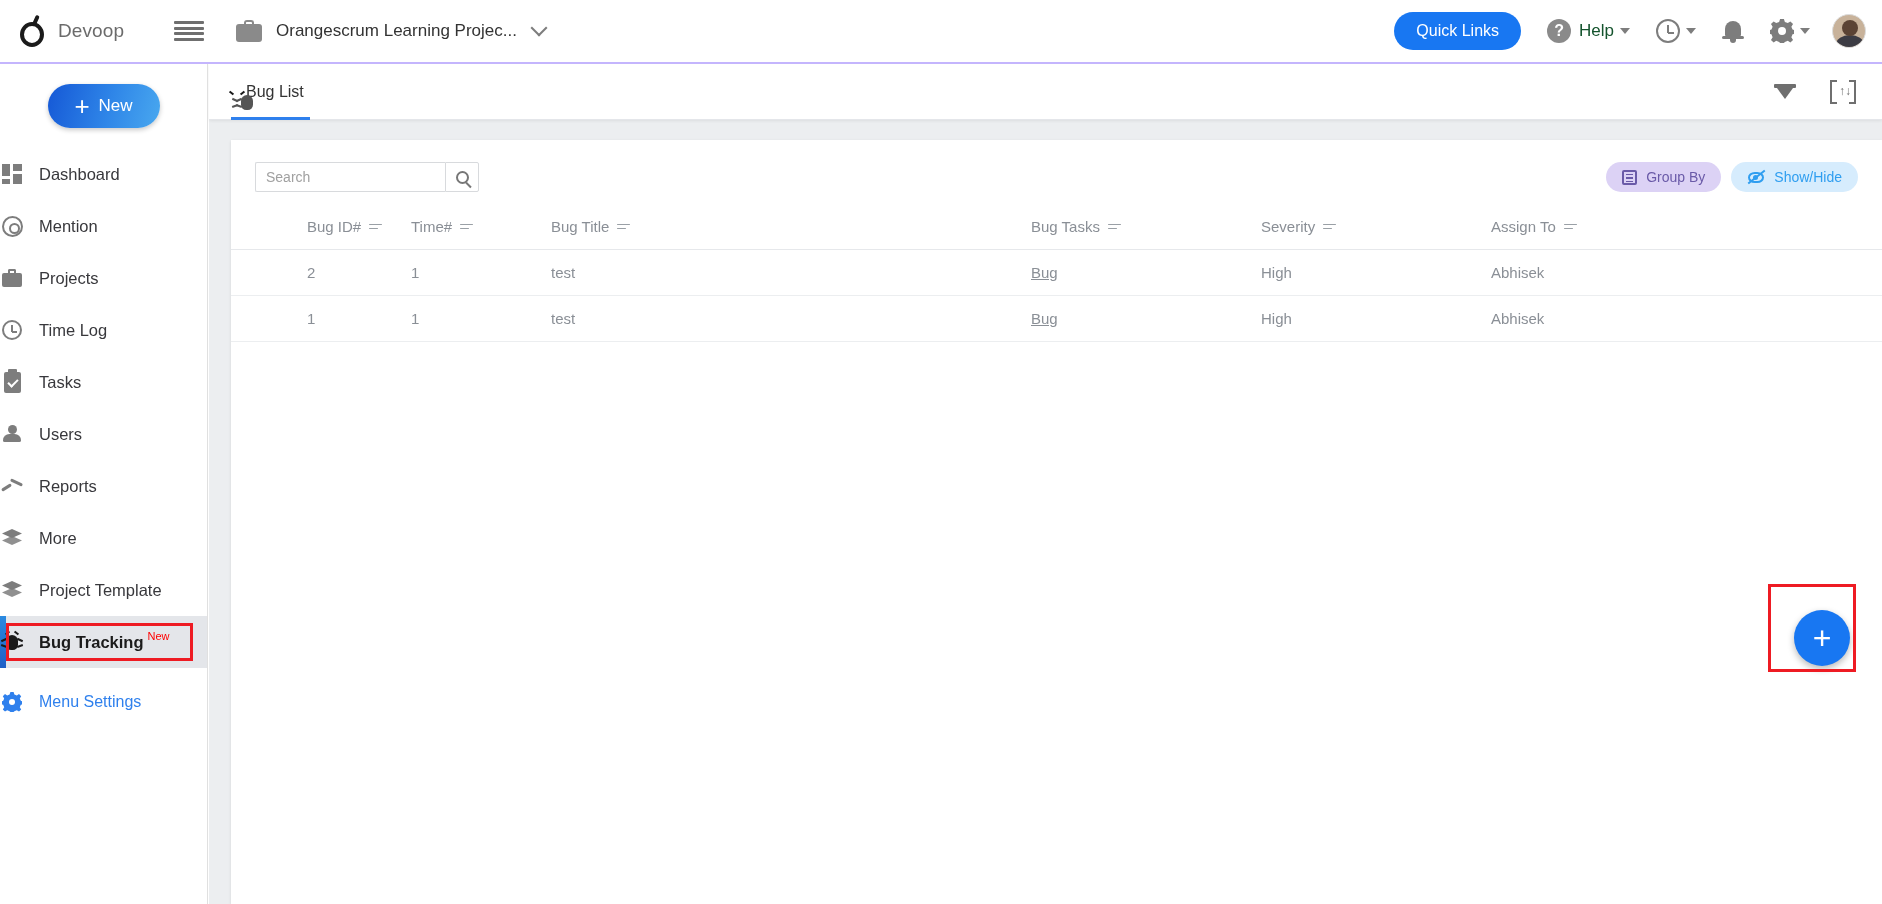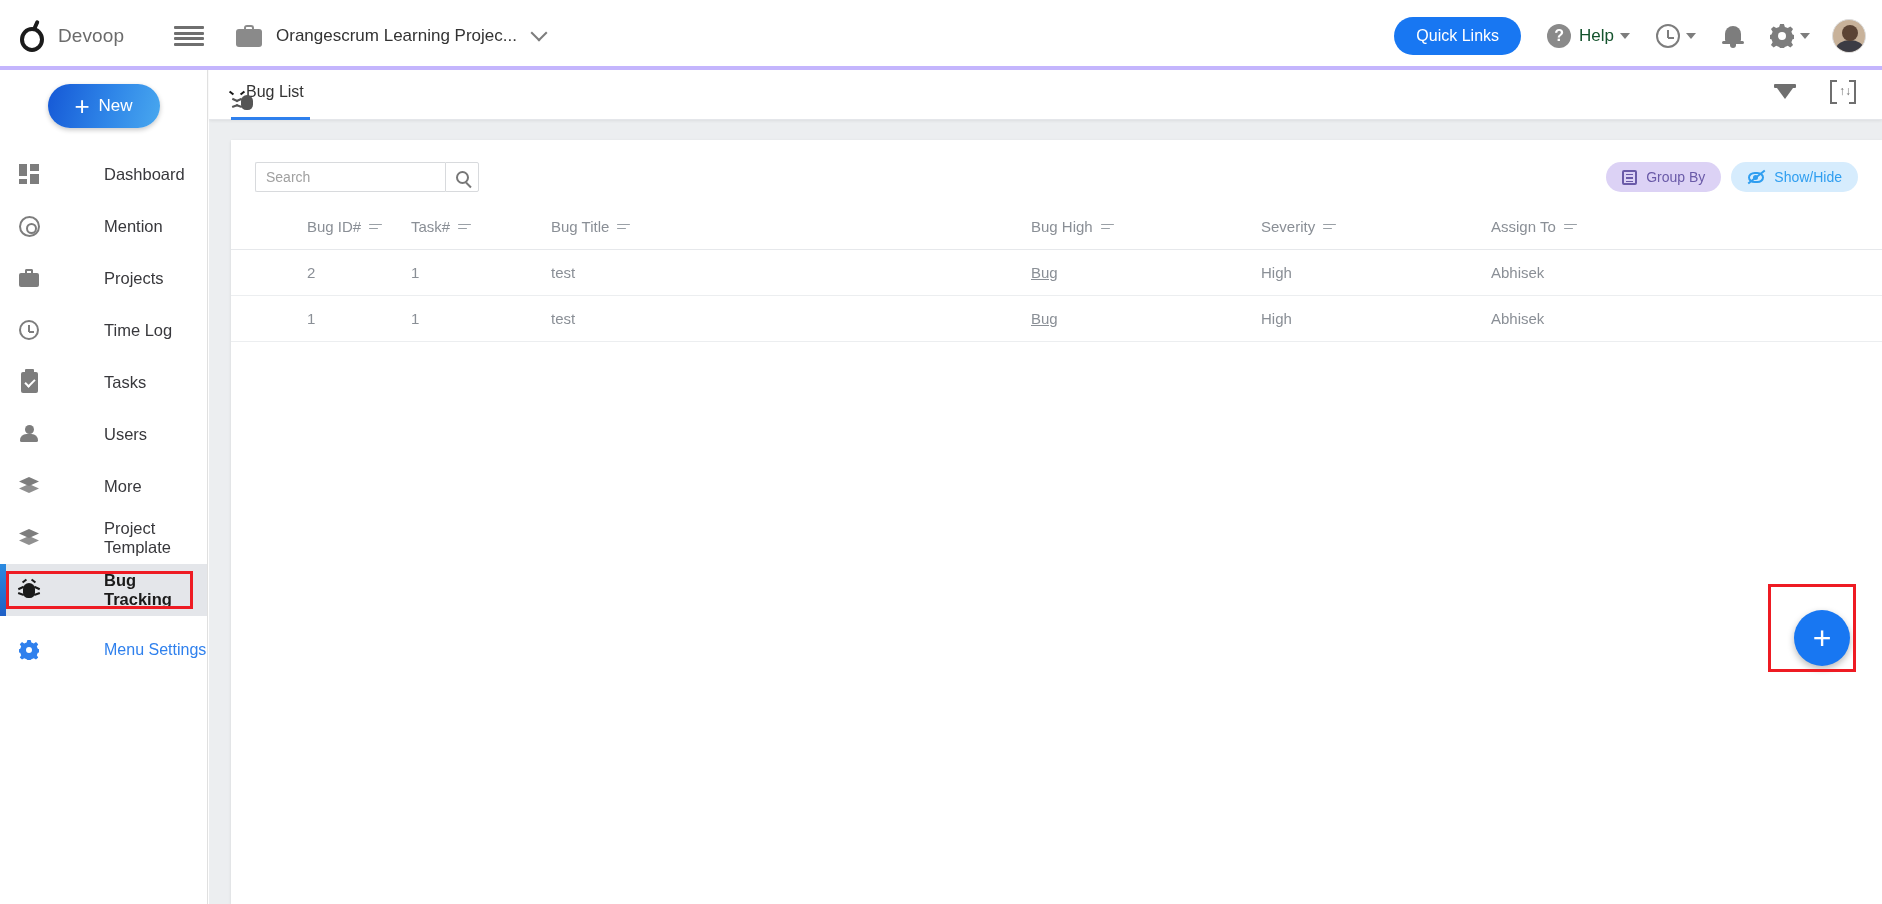--- a/index.html
+++ b/index.html
@@ -8,24 +8,23 @@
     font-family: "Liberation Sans", sans-serif;
     background: #ffffff;
     overflow: hidden;
   }
   .app { position: relative; width: 1882px; height: 904px; }
 
   
   .topbar {
     position: absolute; top: 0; left: 0; width: 1882px; height: 64px;
     background: #ffffff;
-    border-bottom: 4px solid #c4b5fd;
+    border-bottom: 2px solid #c4b5fd;
     display: flex; align-items: center;
     z-index: 30;
-    margin-top: 6px;
   }
   .brand { display: flex; align-items: center; margin-left: 18px; width: 140px; }
   .brand-logo {
     width: 30px; height: 34px; position: relative;
   }
   .brand-logo .ring {
     position: absolute; left: 2px; top: 8px;
     width: 24px; height: 25px; border: 4px solid #1b1b1b;
     border-radius: 50%;
   }
@@ -116,22 +115,22 @@
     width: 112px; height: 44px; border-radius: 24px;
     background: linear-gradient(105deg,#1558d6 0%, #2f86e8 55%, #49a8ef 100%);
     color: #fff; border: none; cursor: pointer;
     display: flex; align-items: center; justify-content: center;
     font-size: 17px; box-shadow: 0 2px 5px rgba(0,0,0,.22);
   }
   .new-btn .plus { font-size: 26px; font-weight: 300; margin-right: 9px; line-height: 1; }
   .nav-list { padding-top: 2px; }
   .nav-item {
     display: flex; align-items: center; height: 52px;
-    padding-left: 18px; cursor: pointer; position: relative;
-    font-size: 16.5px; color: #38383c; gap: 48px;
+    padding-left: 1px; cursor: pointer; position: relative;
+    font-size: 16.5px; color: #38383c;
   }
   .nav-item .ico {
     width: 22px; height: 22px; margin-right: 16px;
     display: flex; align-items: center; justify-content: center;
     flex: none;
   }
   .nav-item.active { background: #e4e6ea; }
   .nav-item.active::before {
     content: ''; position: absolute; left: 0; top: 0; bottom: 0; width: 6px;
     background: linear-gradient(180deg,#2b8ae0,#1f5fc6);
@@ -423,20 +422,26 @@
       <div class="nav-item">
         <span class="ico">
           <span class="i-user">
               <span class="hd"></span>
               <span class="bd"></span>
             </span>
         </span>
         <span>Users</span>
       </div>
 
+      <div class="nav-item">
+        <span class="ico">
+            <span class="i-rep"></span>
+          </span>
+        <span>Reports</span>
+      </div>
 
       <div class="nav-item">
         <span class="ico">
           <span class="i-layers">
               <i></i>
               <i></i>
             </span>
         </span>
         <span>More</span>
       </div>
@@ -551,39 +556,39 @@
               <span class="thwrap">
                   <span>Bug ID#</span>
               <span class="sorticon">
                     <i></i>
                     <i></i>
                   </span>
                 </span>
             </th>
             <th class="col-task">
               <span class="thwrap">
-                  <span>Task#</span>
+                  <span>Time#</span>
               <span class="sorticon">
                     <i></i>
                     <i></i>
                   </span>
                 </span>
             </th>
             <th class="col-title">
               <span class="thwrap">
                   <span>Bug Title</span>
               <span class="sorticon">
                     <i></i>
                     <i></i>
                   </span>
                 </span>
             </th>
             <th class="col-type">
               <span class="thwrap">
-                  <span>Bug High</span>
+                  <span>Bug Tasks</span>
               <span class="sorticon">
                     <i></i>
                     <i></i>
                   </span>
                 </span>
             </th>
             <th class="col-sev">
               <span class="thwrap">
                   <span>Severity</span>
               <span class="sorticon">

